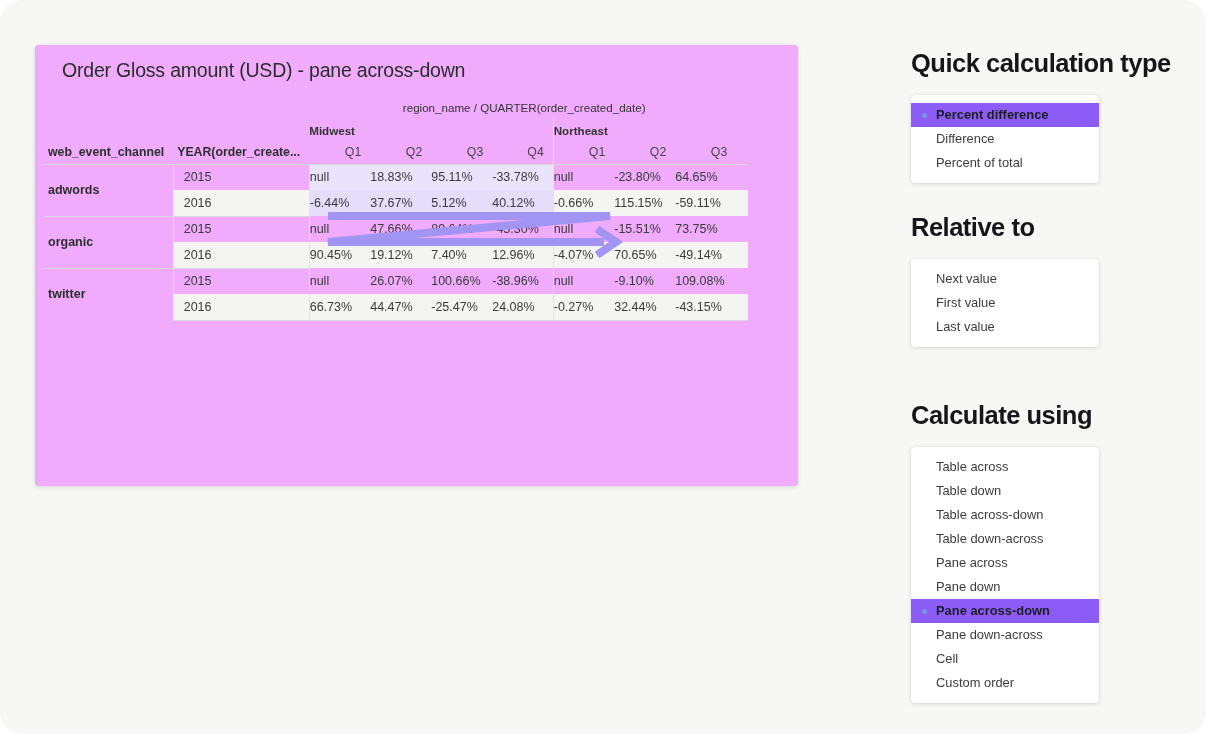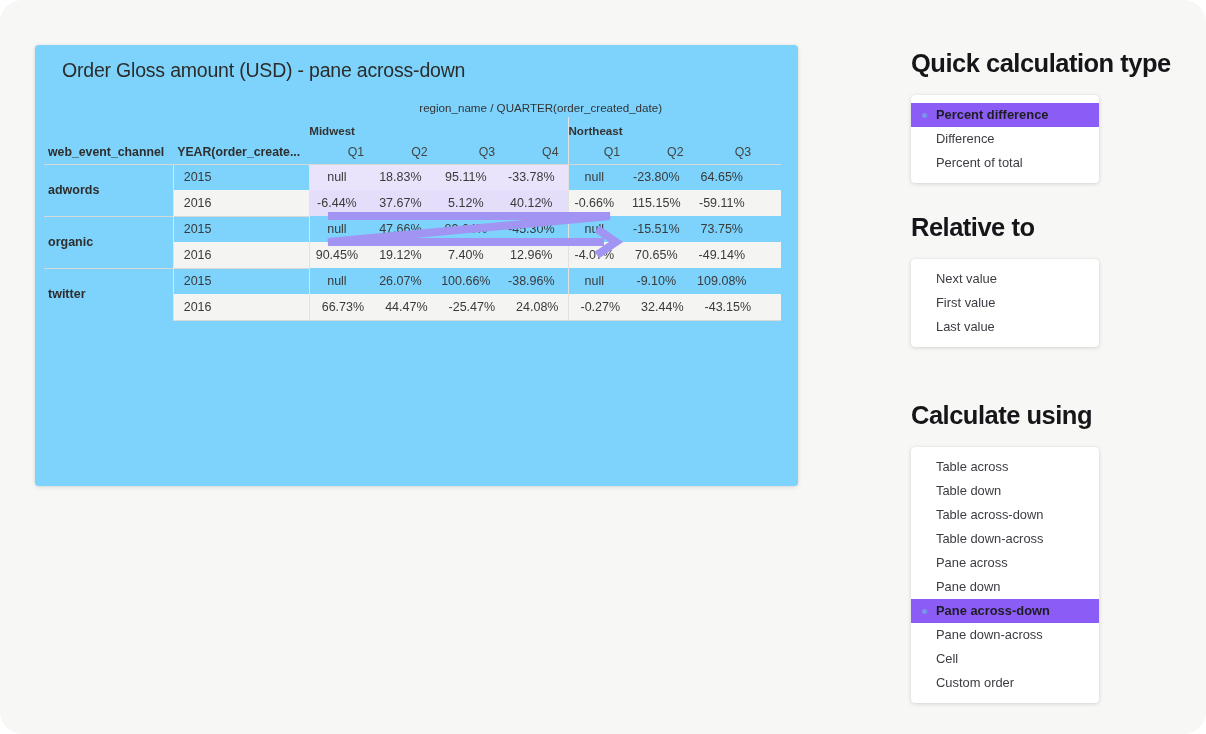--- a/index.html
+++ b/index.html
@@ -21,21 +21,21 @@
     overflow: hidden;
   }
 
   
   #viz-card {
     position: absolute;
     left: 35px;
     top: 45px;
     width: 763px;
     height: 441px;
-    background: #7dd3fc;
+    background: #f0abfc;
     border-radius: 4px;
     box-shadow: 0 1px 4px rgba(0,0,0,0.13), 0 0 1px rgba(0,0,0,0.10);
     overflow: hidden;
   }
 
   #viz-title {
     position: absolute;
     left: 27px;
     top: 14px;
     font-size: 19.5px;
@@ -105,21 +105,21 @@
     font-weight: bold;
     color: #2e2e2e;
     font-size: 12.3px;
   }
   .row-head td.pane-sep { border-left: 1px solid #e2e2e2; }
 
   
   .row-data td {
     height: 26px;
     padding: 0 9px 0 0;
-    text-align: center;
+    text-align: left;
     font-size: 12.5px;
     color: #3a3a3a;
     white-space: nowrap;
   }
   .row-data td.chan {
     text-align: left;
     padding-left: 4px;
     font-weight: bold;
     color: #2e2e2e;
     border-right: 1px solid #e2e2e2;
@@ -128,21 +128,21 @@
     text-align: left;
     padding-left: 10px;
     color: #3a3a3a;
     border-right: 1px solid #e2e2e2;
   }
   .row-data td.pane-sep { border-left: 1px solid #e2e2e2; }
 
   .row-data.alt td { background: #f4f4f2; }
 
   .grp-top td.chan, .grp-top td.year { border-top: 1px solid #d8d8d8; }
-  .last-row td { border-bottom: 1px solid #d8d8d8; padding-left: 12px; }
+  .last-row td { border-bottom: 1px solid #d8d8d8; }
 
   
   .hl { background: #e9e4fb !important; }
   .row-data.alt td.hl { background: #e4defa !important; }
 
   
   #arrow-overlay {
     position: absolute;
     left: 0; top: 0;
     width: 754px; height: 285px;

